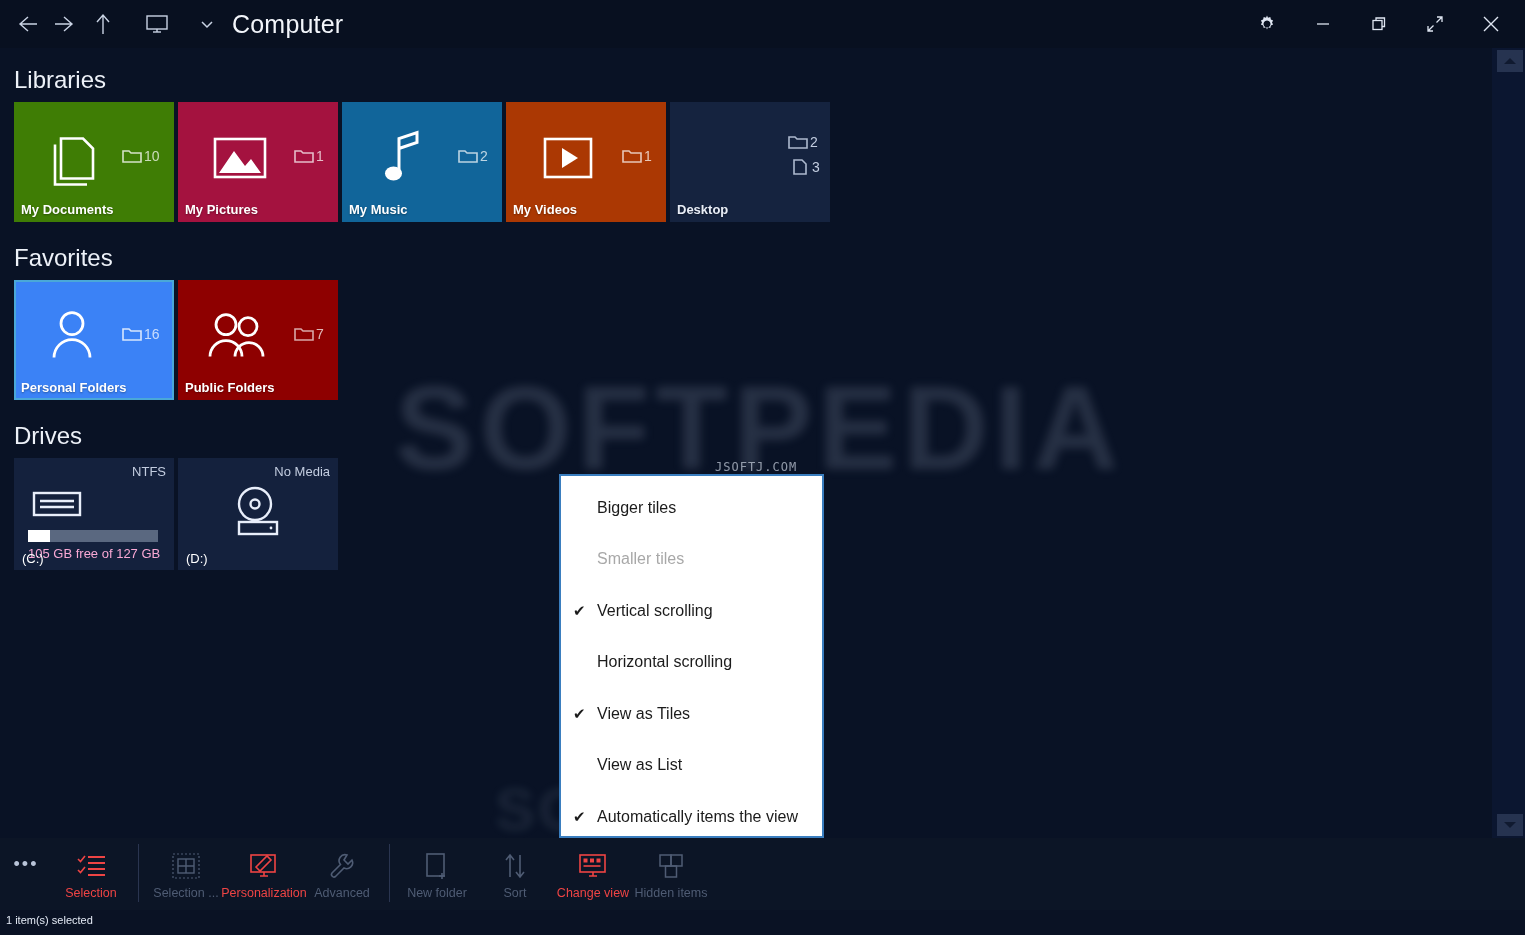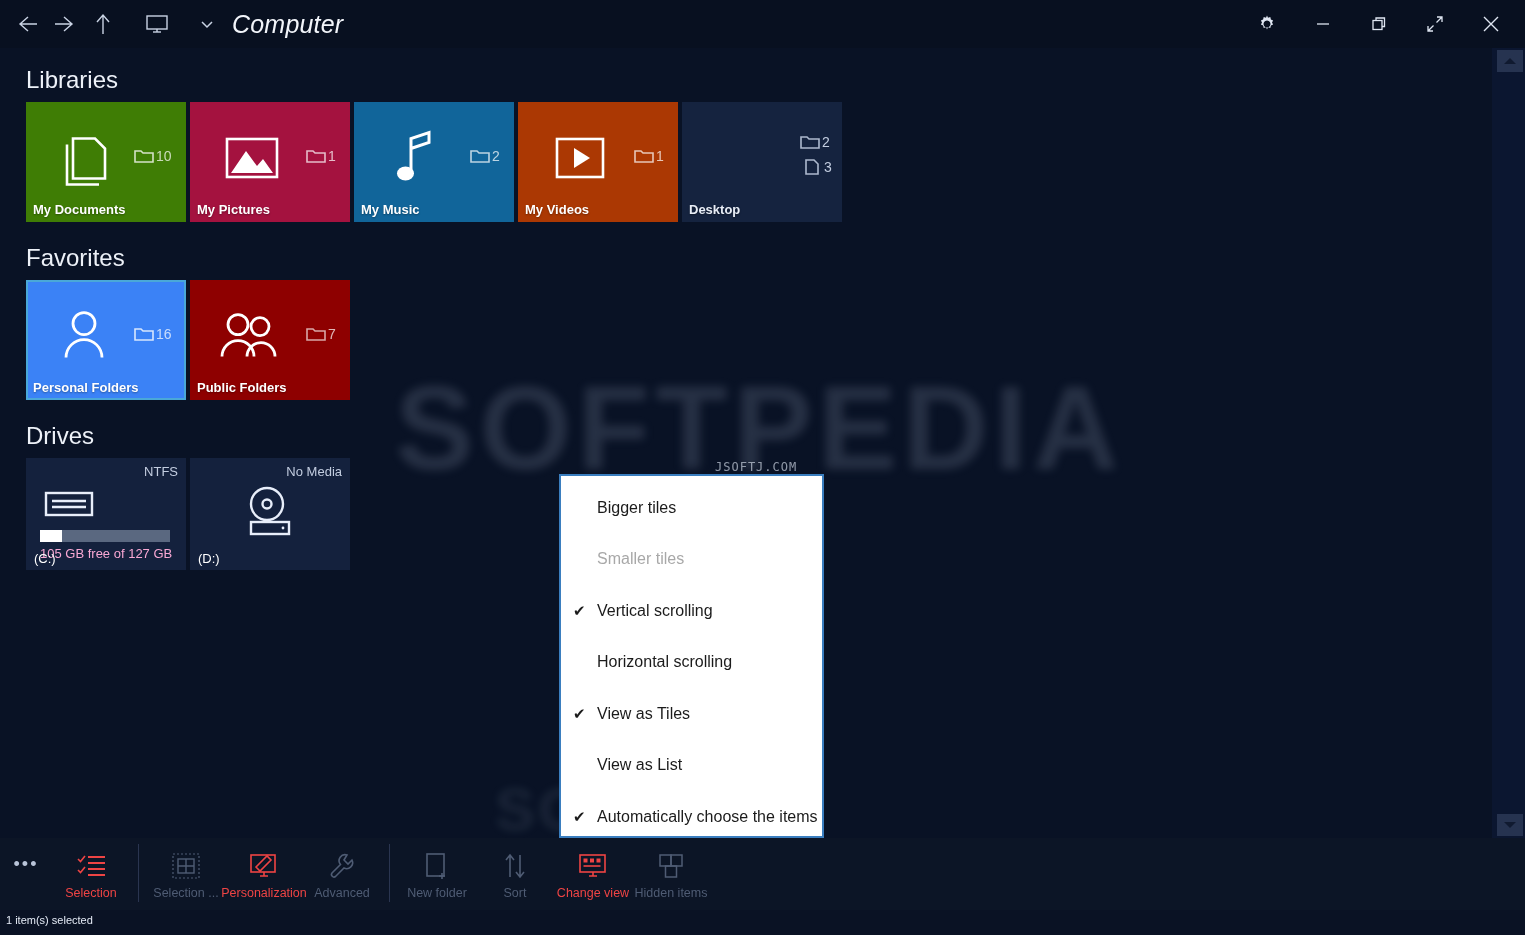--- a/index.html
+++ b/index.html
@@ -53,21 +53,20 @@
   .wm-jsoft.e { left: 1400px; top: 895px; color: rgba(210,220,240,0.18); }
   .wm-jsoft.f { left: 30px; top: 912px; color: rgba(210,220,240,0.22); }
 
   
   .titlebar {
     position: absolute; left: 0; top: 0;
     width: 1525px; height: 48px;
     background: #081020;
     display: flex; align-items: center;
     z-index: 5;
-    font-style: italic;
   }
   .tb-btn {
     width: 38px; height: 46px;
     display: flex; align-items: center; justify-content: center;
     color: #c9d3e4;
   }
   .tb-btn svg { display: block; }
   .tb-title {
     font-size: 25px; color: #f2f5fa; font-weight: 300;
     margin-left: 6px; letter-spacing: 0.2px;
@@ -78,21 +77,21 @@
     position: absolute; right: 0; top: 0;
     height: 48px; display: flex; align-items: center;
   }
   .winbtn {
     width: 56px; height: 48px;
     display: flex; align-items: center; justify-content: center;
     color: #dfe6f2;
   }
 
   
-  .content { position: absolute; left: 12px; top: 48px; width: 1490px; height: 790px; }
+  .content { position: absolute; left: 0; top: 48px; width: 1490px; height: 790px; }
   .sect-title {
     font-size: 24px; color: #edf1f8; font-weight: 300;
     margin-left: 14px;
   }
   .tilerow { display: flex; margin-left: 14px; }
   .tile {
     position: relative;
     width: 160px; height: 120px;
     margin-right: 4px;
     overflow: hidden;
@@ -504,21 +503,21 @@
     <div class="ctxitem">
       <span class="chk">✔</span>
       <span class="lbl">View as Tiles</span>
     </div>
     <div class="ctxitem">
       <span class="chk"></span>
       <span class="lbl">View as List</span>
     </div>
     <div class="ctxitem">
       <span class="chk">✔</span>
-      <span class="lbl">Automatically choose the items</span>
+      <span class="lbl">Automatically items the view</span>
     </div>
   </div>
 
   <div class="toolbar">
     <div class="tbar-inner">
       <div class="tb-dots">•••</div>
 
       <div class="tbitem">
         <div class="ti">
           <svg width="30" height="28" viewBox="0 0 30 28">

